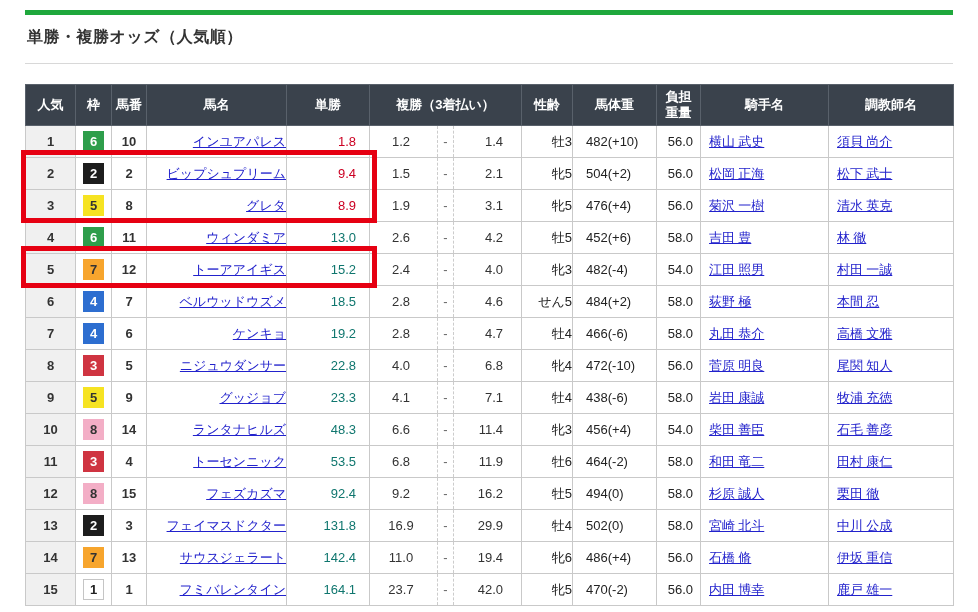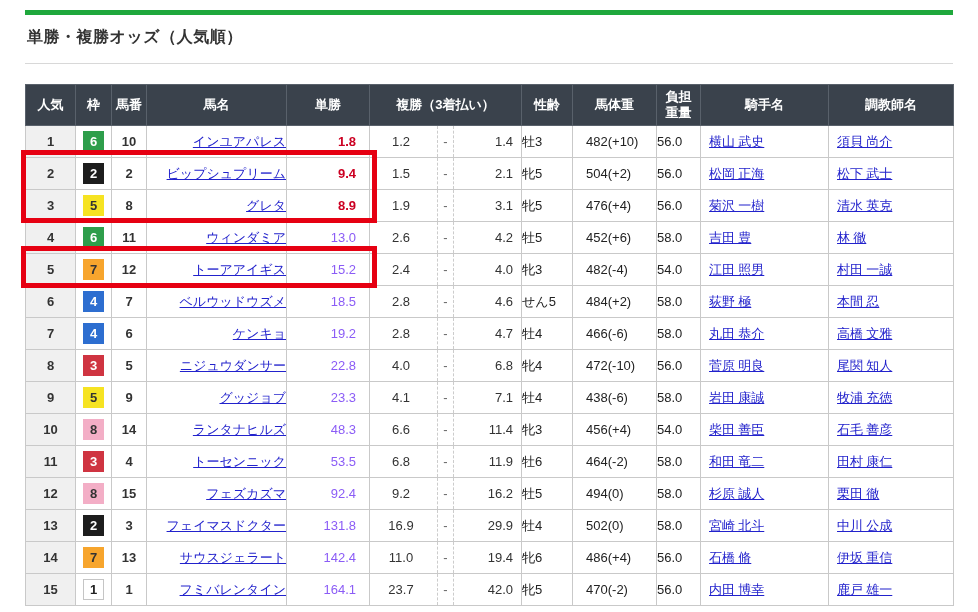--- a/index.html
+++ b/index.html
@@ -11,30 +11,30 @@
   .page-title { font-size:16px; font-weight:bold; color:#333; margin:12px 0 0 2px; letter-spacing:.5px; }
   .divider { border-top:1px solid #d8d8d8; margin-top:15px; }
   table.odds { margin-top:20px; border-collapse:collapse; table-layout:fixed; width:928px; font-size:13px; }
   th { background:#3a424c; color:#fff; font-size:13px; font-weight:bold; height:40px;
       border:1px solid #59616b; text-align:center; white-space:pre-line; line-height:1.25; }
   td { border:1px solid #c9c9c9; height:31px; color:#222; font-size:13px; background:#fff; }
   .c-rank    { background:#f0f0f0; text-align:center; font-weight:bold; color:#333; }
   .c-waku    { text-align:center; }
   .c-num     { text-align:center; font-weight:bold; color:#333; }
   .c-name    { text-align:right; padding-left:8px; }
-  .c-win     { text-align:right; padding-right:13px; color:#8b5cf6; }
+  .c-win     { text-align:right; padding-right:13px; color:#0f766e; }
   .c-plow    { text-align:center; padding-right:5px; border-right:1px dashed #ccc; color:#333; }
   .c-pdash   { text-align:center; color:#666; border-left:1px dashed #ccc; border-right:1px dashed #ccc; }
-  .c-phigh   { text-align:right; padding-right:8px; border-left:1px dashed #ccc; color:#333; }
-  .c-sex     { text-align:left;margin-top:30px; }
+  .c-phigh   { text-align:right; padding-right:18px; border-left:1px dashed #ccc; color:#333; }
+  .c-sex     { text-align:right;margin-top:30px; }
   .c-wt      { text-align:left; padding-left:13px; }
-  .c-carry   { padding-right:7px; }
+  .c-carry   { text-align:right; padding-right:7px; }
   .c-jockey, .c-trainer { text-align:left; padding-left:8px;font-family:Liberation Serif, serif; }
   a.lnk { color:#2222cc; text-decoration:underline; cursor:pointer; }
-  .odds-hot { color:#cc0022; font-weight:bold;padding-left:27px; }
+  .odds-hot { color:#cc0022; font-weight:normal;padding-left:27px; }
   .waku { display:inline-block; width:21px; height:21px; line-height:21px; text-align:center;
           font-weight:bold; font-size:13px; vertical-align:middle; }
   .waku-1 { background:#ffffff; color:#222; border:1px solid #c5c5c5; line-height:19px; width:19px; height:19px; }
   .waku-2 { background:#1d1d1d; color:#fff; }
   .waku-3 { background:#cf3441; color:#fff; }
   .waku-4 { background:#2d6ed0; color:#fff; }
   .waku-5 { background:#f6e322; color:#333; }
   .waku-6 { background:#2e9e4b; color:#fff; }
   .waku-7 { background:#f7a52d; color:#333; }
   .waku-8 { background:#f3aec6; color:#333; }

